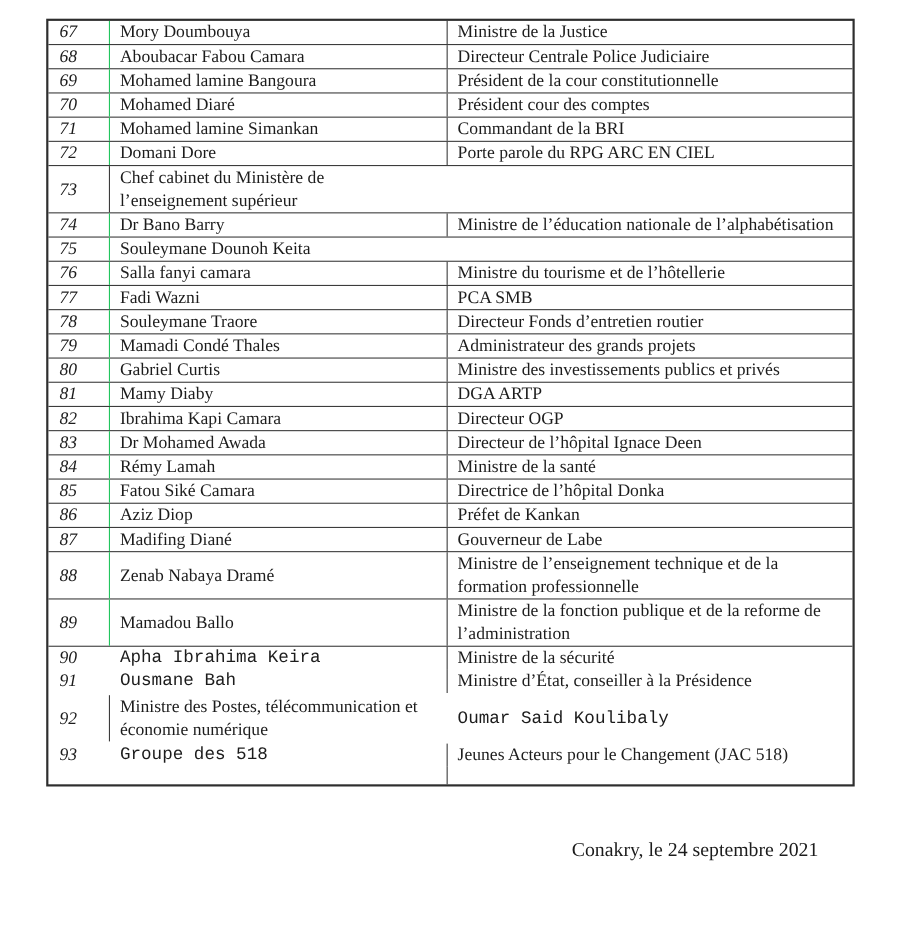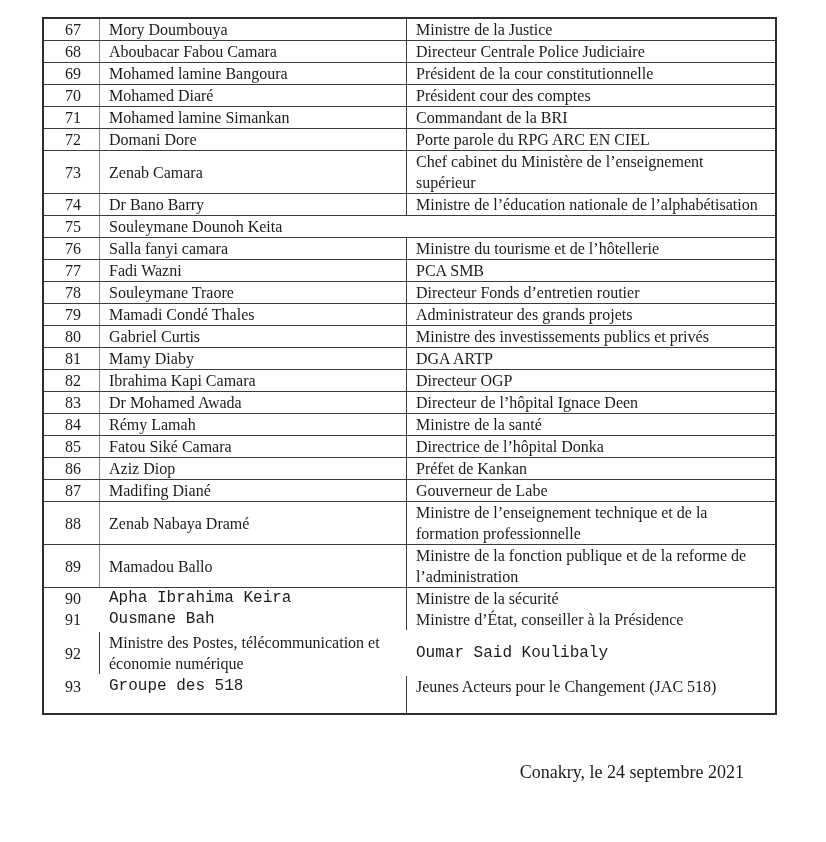--- a/index.html
+++ b/index.html
@@ -30,23 +30,24 @@
     grid-template-columns: 55px 307px 1fr;
     border-bottom: 1px solid #3c3c3c;
     min-height: 21px;
   }
   .cell {
     font-size: 16px;
     line-height: 21px;
     box-sizing: border-box;
   }
   .cell.num {
-    padding-left: 21px;
+    padding-left: 10px;
     display: flex;
     align-items: center;
+    font-style: italic;
   }
   .cell.name {
     border-left: 1px solid #22c55e;
     padding-left: 9px;
     display: flex;
     align-items: center;
   }
   .cell.title {
     border-left: 1px solid #3c3c3c;
     padding: 0 12px 0 9px;
@@ -118,21 +119,20 @@
   </div>
 
   <div class="row">
     <div class="cell num">72</div>
     <div class="cell name">Domani Dore</div>
     <div class="cell title">Porte parole du RPG ARC EN CIEL</div>
   </div>
 
   <div class="row">
     <div class="cell num">73</div>
-    <div class="cell name">Zenab Camara</div>
     <div class="cell title">Chef cabinet du Ministère de l’enseignement supérieur</div>
   </div>
 
   <div class="row">
     <div class="cell num">74</div>
     <div class="cell name">Dr Bano Barry</div>
     <div class="cell title">Ministre de l’éducation nationale de l’alphabétisation</div>
   </div>
 
   <div class="row">

